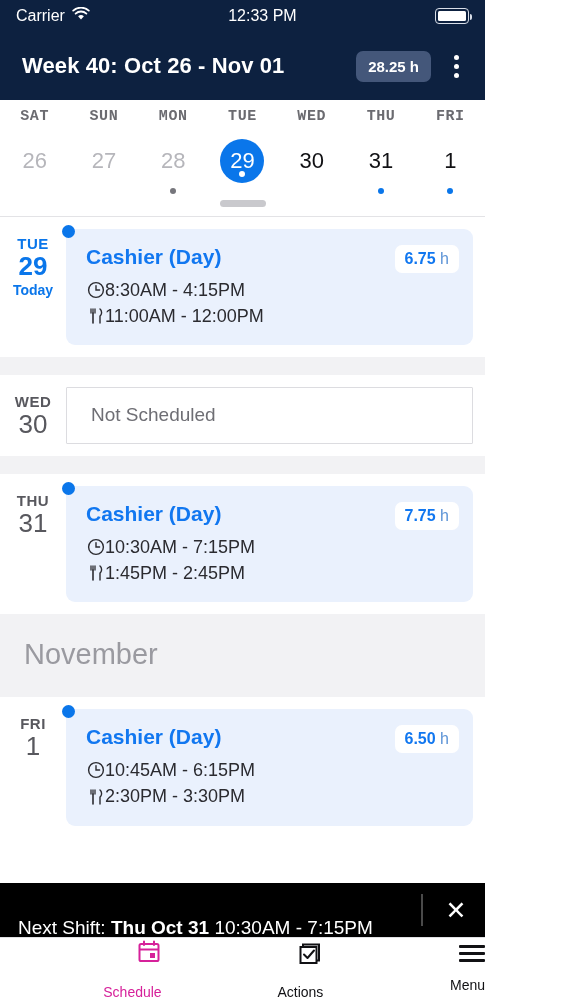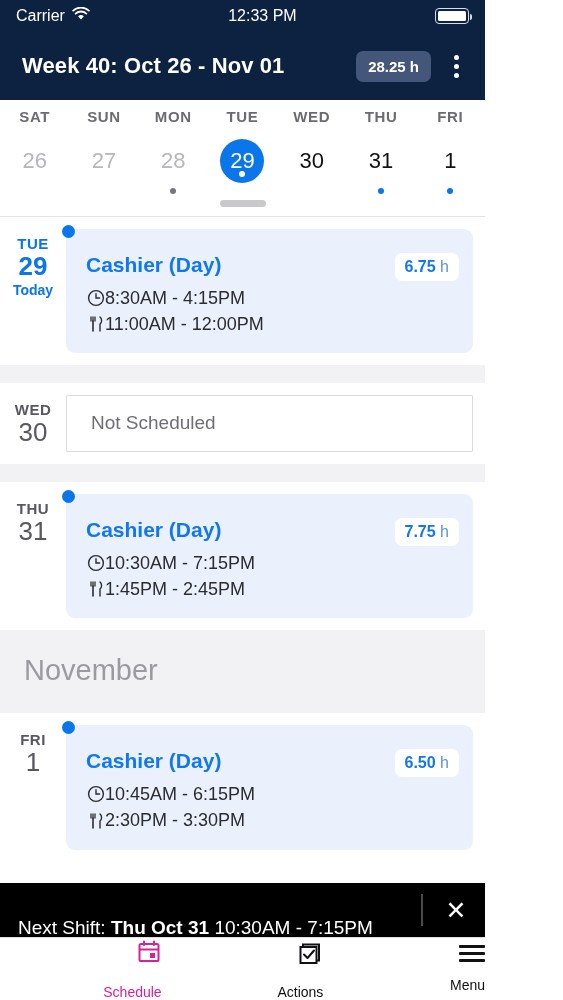--- a/index.html
+++ b/index.html
@@ -40,21 +40,21 @@
     background: #44577a; color: #ffffff; font-size: 15px; font-weight: 600;
     padding: 7px 12px; border-radius: 7px;
   }
   .kebab { width: 30px; display: flex; flex-direction: column; align-items: center; gap: 4px; padding: 6px 0; }
   .kebab span { width: 5px; height: 5px; border-radius: 50%; background: #fff; display: block; }
 
   
   .weekstrip { background: #fff; flex: 0 0 auto; border-bottom: 1px solid #e3e3e6; padding-top: 8px; }
   .week-row { display: flex; }
   .daycol { flex: 1; display: flex; flex-direction: column; align-items: center; }
-  .dow { font-size: 15px; font-weight: bold; color: #6b6b70; letter-spacing: .6px; margin-bottom: 14px; }
+  .dow { font-size: 15px; font-weight: bold; color: #6b6b70; letter-spacing: .6px; margin-bottom: 14px; font-family: Liberation Mono, monospace; }
   .daynum-wrap { width: 44px; height: 44px; display: flex; align-items: center; justify-content: center; border-radius: 50%; }
   .daynum-wrap.sel { background: #0a76ea; }
   .daynum { font-size: 22px; color: #111114; }
   .daynum.dim { color: #b6b6bb; }
   .daynum.on-sel { color: #ffffff; font-weight: 500; }
   .evdot { width: 6px; height: 6px; border-radius: 50%; margin-top: 5px; }
   .evdot.blue { background: #0a76ea; }
   .evdot.grey { background: #76767c; }
   .evdot.white { background: #ffffff; margin-top: -12px; position: relative; z-index: 2; }
   .evdot.none { background: transparent; }
@@ -68,21 +68,21 @@
   .monthband .mlabel { font-size: 29px; color: #9a9aa0; font-weight: 500; }
 
   .dayrow { display: flex; background: #ffffff; padding: 12px 12px 12px 0; align-items: flex-start; }
   .datecol { width: 66px; flex: 0 0 66px; text-align: center; padding-top: 6px; }
   .dc-dow { font-size: 15px; font-weight: bold; color: #58585e; letter-spacing: .5px; }
   .dc-num { font-size: 26px; color: #58585e; line-height: 1.15; }
   .dc-today { font-size: 14px; font-weight: bold; color: #0a76ea; }
   .datecol.today .dc-dow, .datecol.today .dc-num { color: #0a76ea; font-weight: bold; }
 
   .shiftcard {
-    flex: 1; background: #eaf1fd; border-radius: 9px; padding: 24px 14px 16px 20px;
+    flex: 1; background: #eaf1fd; border-radius: 9px; padding: 16px 14px 16px 20px;
     position: relative; display: flex; align-items: flex-start;
   }
   .card-dot { position: absolute; left: -4px; top: -4px; width: 13px; height: 13px; border-radius: 50%; background: #0a76ea; }
   .card-main { flex: 1; }
   .role { font-size: 21px; font-weight: bold; color: #1177f0; margin-bottom: 8px; }
   .timeline { display: flex; align-items: center; gap: 0; font-size: 18px; color: #2b2b30; line-height: 1.45; }
   .ic { width: 19px; height: 19px; flex: 0 0 19px; display: flex; align-items: center; justify-content: center; }
   .ic svg { display: block; }
   .hrs-badge {
     background: #ffffff; border-radius: 7px; padding: 5px 10px; font-size: 16px;

